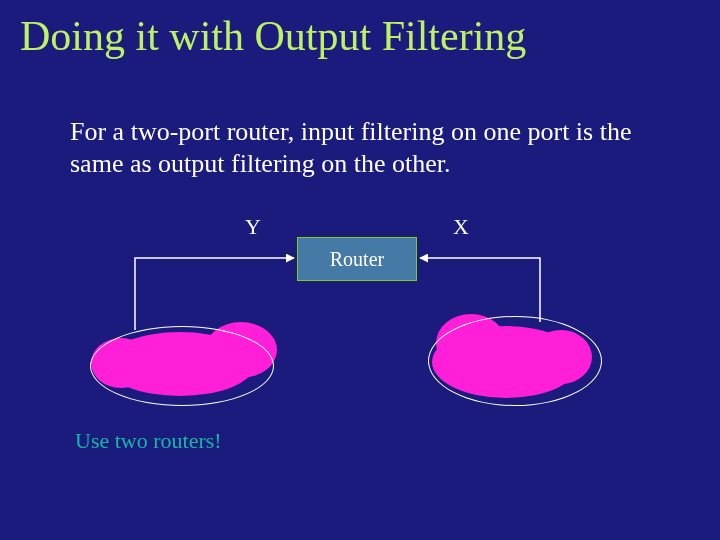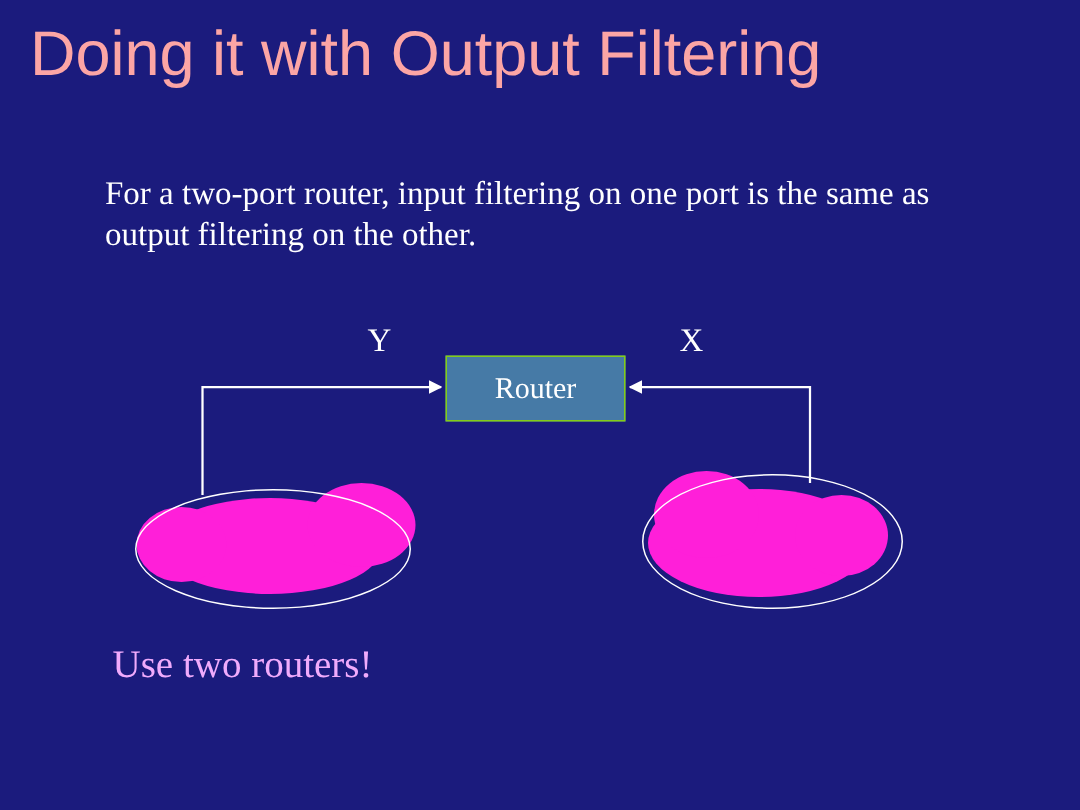--- a/index.html
+++ b/index.html
@@ -13,31 +13,31 @@
   }
   .slide {
     position: relative;
     width: 720px;
     height: 540px;
   }
   .title {
     position: absolute;
     left: 20px;
     top: 12px;
-    font-family: Liberation Sans, sans-serif;
+    font-family: Liberation Serif, serif;
     font-size: 42px;
-    color: #fca5a5;
+    color: #bef264;
     font-weight: 400;
   }
   .body-text {
     position: absolute;
     left: 70px;
     top: 116px;
     width: 600px;
-    font-size: 22px;
+    font-size: 26px;
     line-height: 1.22;
     color: #ffffff;
   }
   .label-y, .label-x {
     position: absolute;
     color: #ffffff;
     font-size: 22px;
   }
   .label-y { left: 245px; top: 214px; }
   .label-x { left: 453px; top: 214px; }
@@ -52,22 +52,22 @@
     color: #ffffff;
     font-size: 20px;
     display: flex;
     align-items: center;
     justify-content: center;
   }
   .footnote {
     position: absolute;
     left: 75px;
     top: 428px;
-    color: #f0abfc;
-    font-size: 26px;
+    color: #14b8a6;
+    font-size: 22px;
   }
   
   .cloud {
     position: absolute;
     border-radius: 50%;
     background: #ff1fd9;
     filter: drop-shadow(0 0 0 transparent);
   }
   .cloud::before,
   .cloud::after {

